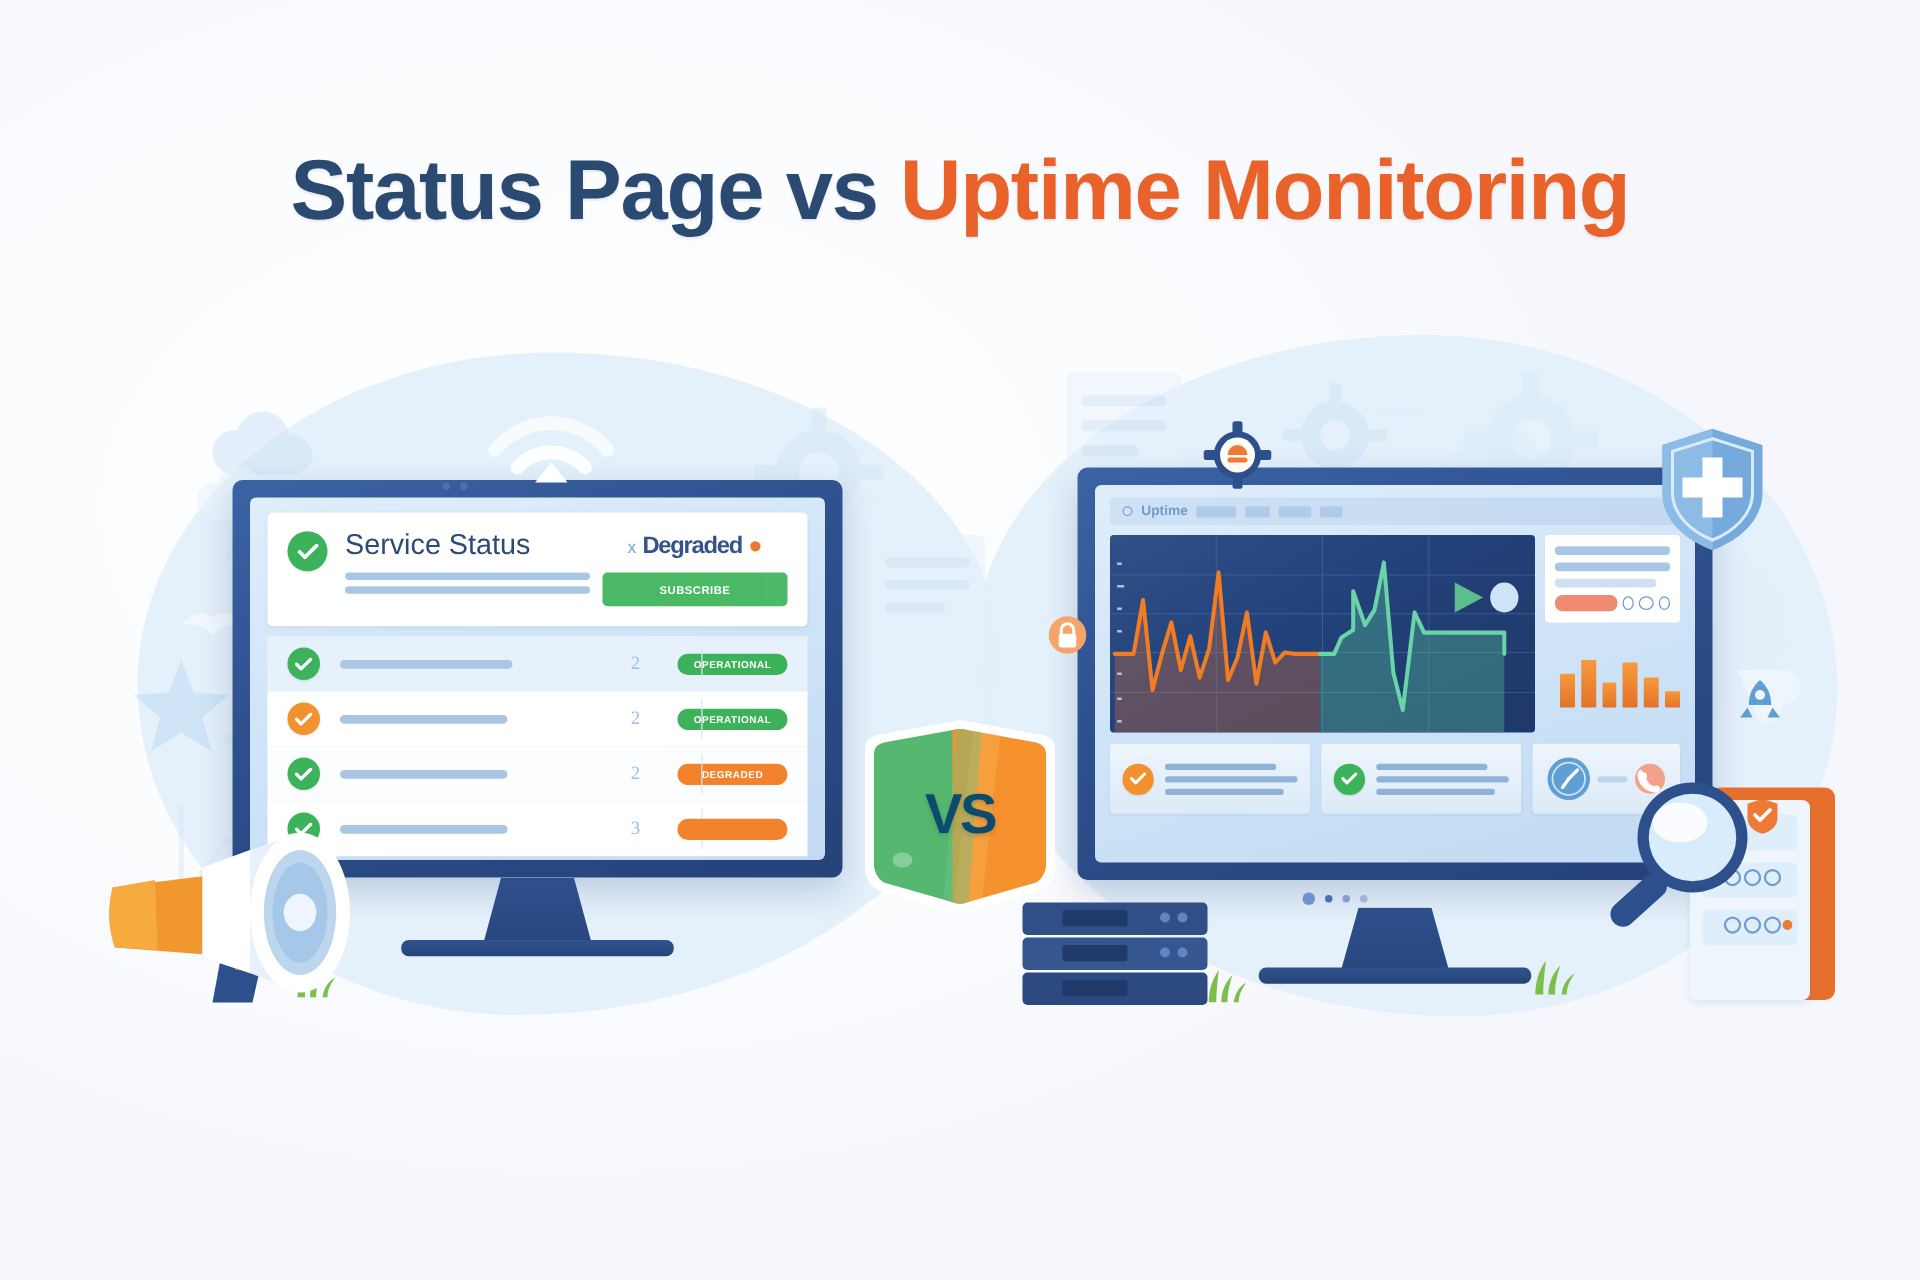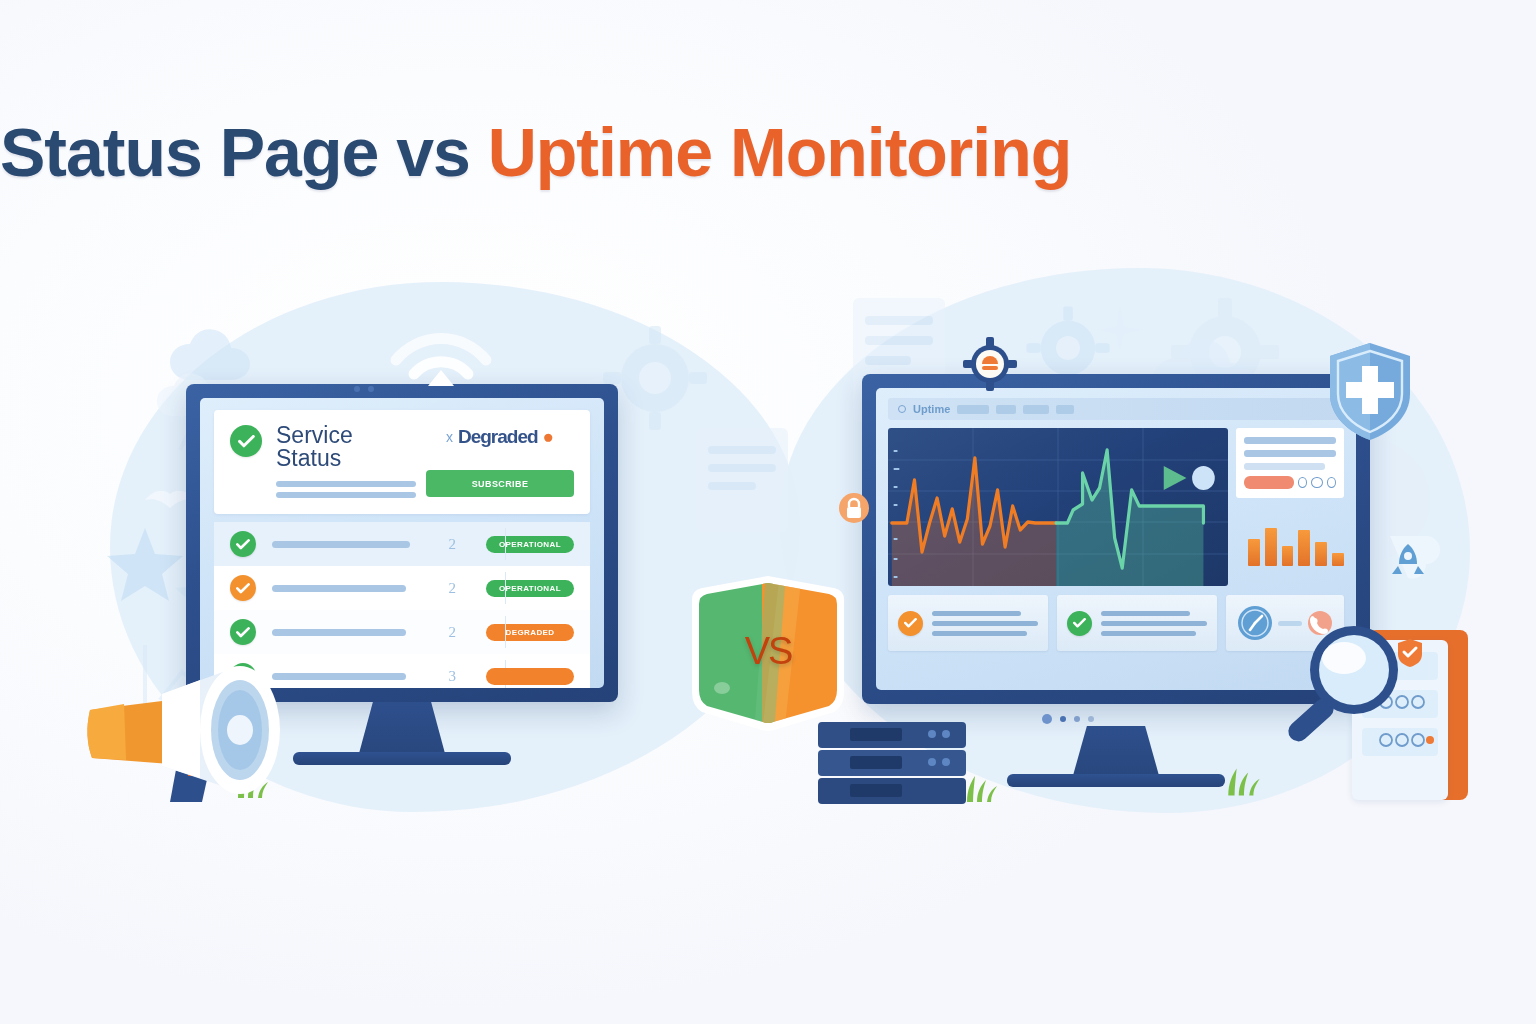--- a/index.html
+++ b/index.html
@@ -8,21 +8,21 @@
     font-family:"Liberation Sans", sans-serif;
     background:
       radial-gradient(ellipse 900px 600px at 30% 40%, #ffffff 0%, #fbfcfe 55%, #f6f7fc 100%),
       linear-gradient(160deg,#fdfdff 0%,#f7f8fd 60%,#f4f6fc 100%);
     position:relative;
   }
 
   
   .title-wrap{
     position:absolute; top:118px; left:0; width:1536px;
-    z-index:40;
+    text-align:center; z-index:40;
   }
   .title{
     font-size:68px; font-weight:bold; letter-spacing:-1px;
     line-height:1; white-space:nowrap;
     text-shadow:0 2px 2px rgba(120,130,160,.18);
   }
   .t-blue{ color:#2b4a72; }
   .t-orange{ color:#e8622a; }
 
   
@@ -135,21 +135,21 @@
     border-radius:3px; padding:9px 10px; display:flex;
     align-items:center; gap:9px; box-shadow:0 1px 2px rgba(60,100,150,.10);
   }
   .card .lines{ flex:1; }
   .card .lines i{ display:block; height:5px; border-radius:3px; background:#8fb3d6; margin-bottom:5px; }
 
   
   .vs{ position:absolute; z-index:60; }
   .vs-txt{
     position:absolute; inset:0; display:flex; align-items:center;
-    justify-content:center; color:#c2410c; font-size:38px; font-weight:normal;
+    justify-content:center; color:#0c4a6e; font-size:45px; font-weight:bold;
     letter-spacing:-2px; text-shadow:0 2px 4px rgba(60,80,60,.30);
     padding-bottom:4px;
   }
 
   
   .deco{ position:absolute; }
 </style>
 </head>
 <body>
 
@@ -242,21 +242,21 @@
     <circle cx="60" cy="60" r="16" fill="#eaf4fd"></circle>
   </svg>
 <svg class="bgicon" style="left:1090px;top:300px;" width="60" height="60" viewBox="0 0 60 60">
     <path d="M30 6 L34 26 L54 30 L34 34 L30 54 L26 34 L6 30 L26 26z" fill="#e3effa"></path>
   </svg>
 <svg class="bgicon" style="left:1140px;top:330px;" width="160" height="90" viewBox="0 0 160 90">
     <path d="M38 74c-15 0-26-10-26-23S23 28 38 28c5-14 18-22 32-18 11 3 19 12 20 23 14 0 24 9 24 21s-10 20-24 20z" fill="#e0eefb"></path>
   </svg>
 <div class="bgicon" style="left:1310px;top:440px;width:120px;height:120px;background:#e3effa;border-radius:50%;"></div>
 
-<div class="monitor" style="left:186px;top:384px;width:432px;">
+<div class="monitor" style="left:186px;top:384px;width:488px;">
   <svg style="position:absolute;left:196px;top:-58px;" width="118" height="62" viewBox="0 0 118 62">
     <g fill="none" stroke="#ffffff" stroke-width="11" stroke-linecap="round">
       <path d="M14 34a58 58 0 0 1 90 0" opacity=".75"></path>
       <path d="M32 48a36 36 0 0 1 54 0" opacity=".9"></path>
     </g>
     <path d="M59 44l13 16H46z" fill="#ffffff"></path>
   </svg>
 
   <div class="bezel" style="height:318px;">
     <div class="screen" style="height:290px;">
@@ -271,21 +271,21 @@
           <div class="sp-title">Service Status</div>
           <div class="bar" style="height:6px;width:100%;margin-top:11px;"></div>
           <div class="bar" style="height:6px;width:100%;margin-top:5px;"></div>
         </div>
         <div style="width:158px;flex:none;padding-left:10px;">
           <div style="display:flex;align-items:center;justify-content:center;gap:5px;height:26px;">
             <span class="logo-x">x</span>
             <span class="logo-txt">Degraded</span>
             <span class="logo-dot">●</span>
           </div>
-          <div class="pill green" style="height:27px;width:100%;margin-top:20px;border-radius:4px;font-size:9px;opacity:.92;">Subscribe</div>
+          <div class="pill green" style="height:27px;width:100%;margin-top:8px;border-radius:4px;font-size:9px;opacity:.92;">Subscribe</div>
         </div>
       </div>
 
       <div class="sp-row a">
         <span class="sep"></span>
         <div class="chk green" style="width:26px;height:26px;">
           <svg width="14" height="11" viewBox="0 0 17 13">
               <path d="M1.6 6.4l4.3 4.4L15.3 1.5" stroke="#fff" stroke-width="3.2" fill="none" stroke-linecap="round" stroke-linejoin="round"></path>
             </svg>
         </div>

